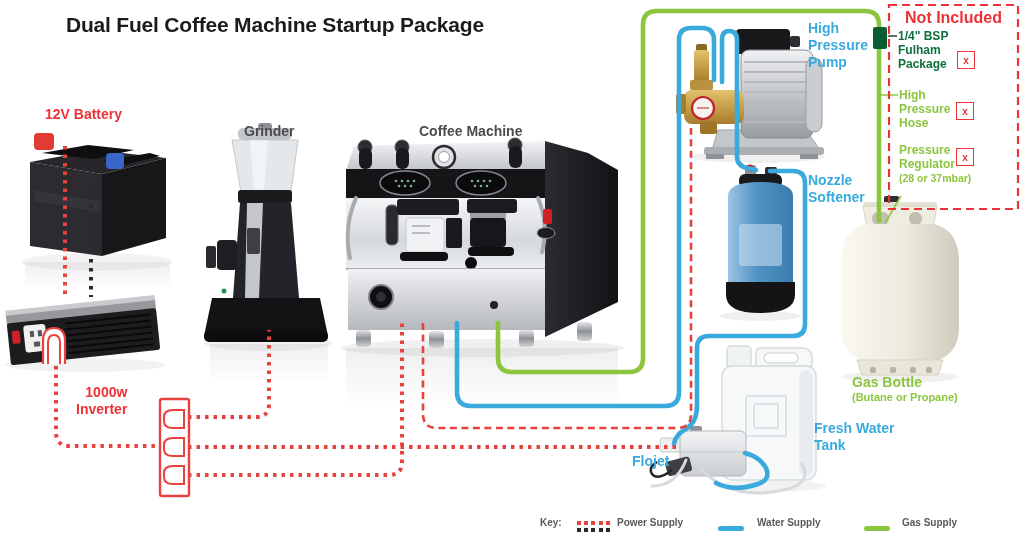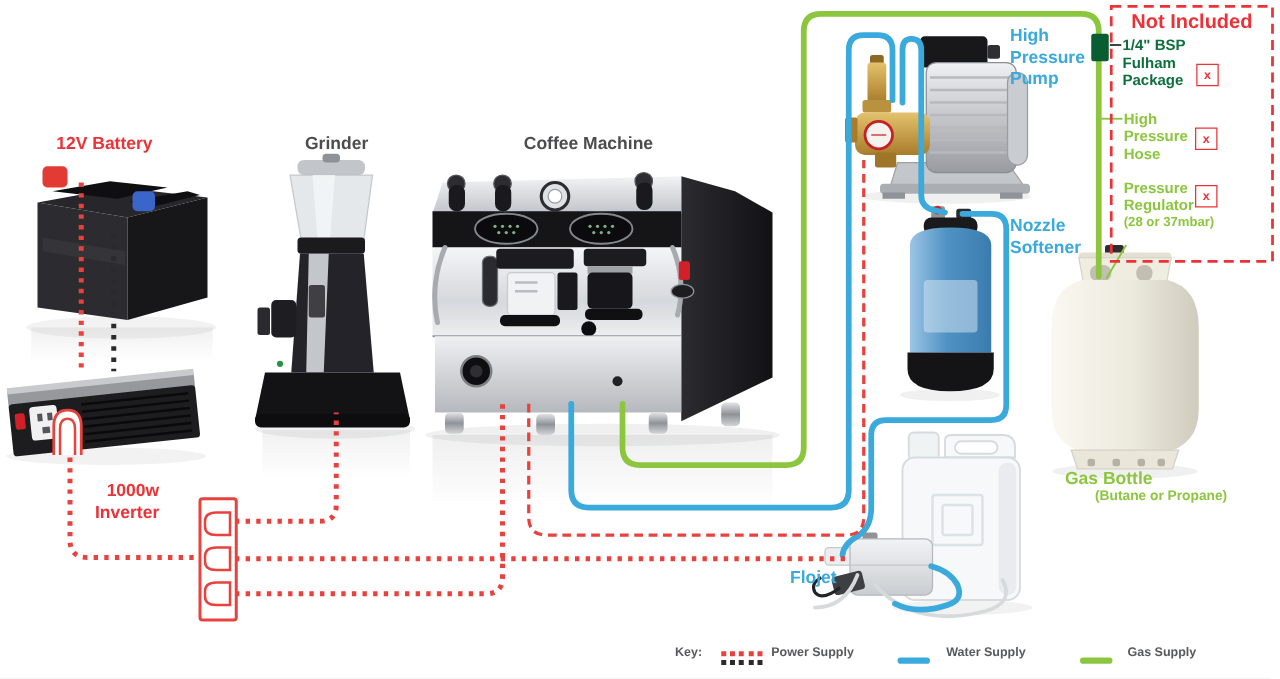--- a/index.html
+++ b/index.html
@@ -6,21 +6,21 @@
     --red:#e8423e; --red-text:#ed3237; --blue:#3aa9dc; --green:#8cc63e;
     --dark-green:#0e6f3d; --gray-text:#58595b; --label-gray:#4c4c4e; --black-dot:#2a2a2c;
   }
   html,body{margin:0;padding:0;background:#e9e9e9;}
   #stage{position:relative;width:1024px;height:543px;background:#ffffff;overflow:hidden;
          font-family:"Liberation Sans", sans-serif;}
   #lines{position:absolute;left:0;top:0;z-index:1;}
   .lbl{position:absolute;z-index:2;line-height:1.22;white-space:nowrap;font-weight:bold;}
   .title{font-size:21px;font-weight:bold;color:#1b1b1d;letter-spacing:-.2px;}
   .red{color:var(--red-text);text-align:right;} .blue{color:var(--blue);} .green{color:var(--green);}
-  .dgreen{color:var(--dark-green);} .gray{color:var(--label-gray);}
+  .dgreen{color:var(--dark-green);} .gray{color:var(--label-gray);margin-top:17px;}
   .sz14{font-size:14px;} .sz13{font-size:16px;} .sz12{font-size:12px;line-height:1.16;}
   .sz10{font-size:10.5px;}
   .xbox{position:absolute;z-index:3;width:16px;height:16px;border:1.7px solid var(--red-text);
         color:var(--red-text);font-size:10px;display:flex;align-items:center;justify-content:center;
         background:#fff;font-weight:bold;}
   .legend-text{font-size:10px;color:var(--gray-text);}
   .seg{position:absolute;z-index:2;height:4.5px;border-radius:3px;width:26px;}
   .dotgrid{position:absolute;z-index:2;display:grid;grid-template-columns:repeat(5,4px);
            grid-gap:3px 3.2px;}
   .dotgrid span{width:4px;height:4px;display:block;}
@@ -317,39 +317,44 @@
     <path d="M43,364 V341 Q43,328 54,328 Q65,328 65,341 V364" fill="#fff" stroke="var(--red)" stroke-width="2.2"></path>
     <path d="M48,364 V343 Q48,335 54,335 Q60,335 60,343 V364" fill="none" stroke="var(--red)" stroke-width="2"></path>
   </g>
   <g>
     <rect x="873" y="27" width="14" height="22" rx="2" fill="#0a5c33"></rect>
     <path d="M888,36 H897" stroke="#2f3b36" stroke-width="1.5"></path>
   </g>
   <rect x="889" y="5" width="129" height="204" fill="none" stroke="var(--red-text)" stroke-width="2.2" stroke-dasharray="8 5"></rect>
 </svg>
 
+<div class="lbl title" style="left:66px;top:12px;">Dual Fuel Coffee Machine Startup Package</div>
 
 <div class="lbl red sz14" style="left:45px;top:106px;">12V Battery</div>
 <div class="lbl gray sz14" style="left:244px;top:106px;">Grinder</div>
 <div class="lbl gray sz14" style="left:419px;top:106px;">Coffee Machine</div>
 
 <div class="lbl blue sz14" style="left:808px;top:20px;">
   <div>High</div>
   <div>Pressure</div>
   <div>Pump</div>
 </div>
 
 <div class="lbl blue sz14" style="left:808px;top:172px;">
   <div>Nozzle</div>
   <div>Softener</div>
 </div>
 
 <div class="lbl green sz14" style="left:852px;top:374px;">Gas Bottle</div>
-<div class="lbl green" style="left:852px;top:391px;font-size:11px;margin-left:24px;">(Butane or Propane)</div>
-
+<div class="lbl green" style="left:852px;top:391px;font-size:11px;">(Butane or Propane)</div>
+
+<div class="lbl blue sz14" style="left:814px;top:420px;">
+  <div>Fresh Water</div>
+  <div>Tank</div>
+</div>
 
 <div class="lbl blue sz14" style="left:632px;top:453px;">Flojet</div>
 
 <div class="lbl red sz14" style="left:76px;top:384px;">
   <div>1000w</div>
   <div>Inverter</div>
 </div>
 
 <div class="lbl red sz13" style="left:889px;top:8px;width:129px;text-align:center;font-weight:600;">Not Included</div>
 

